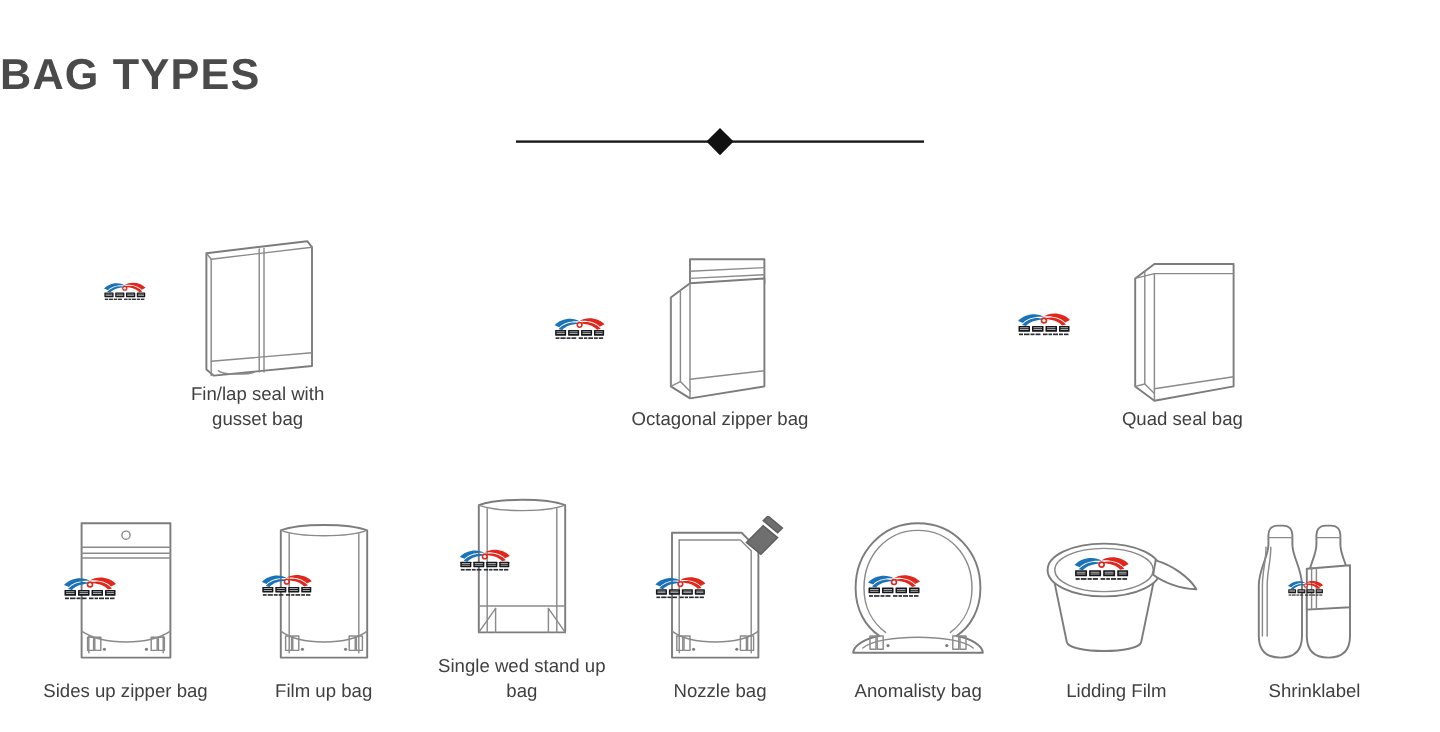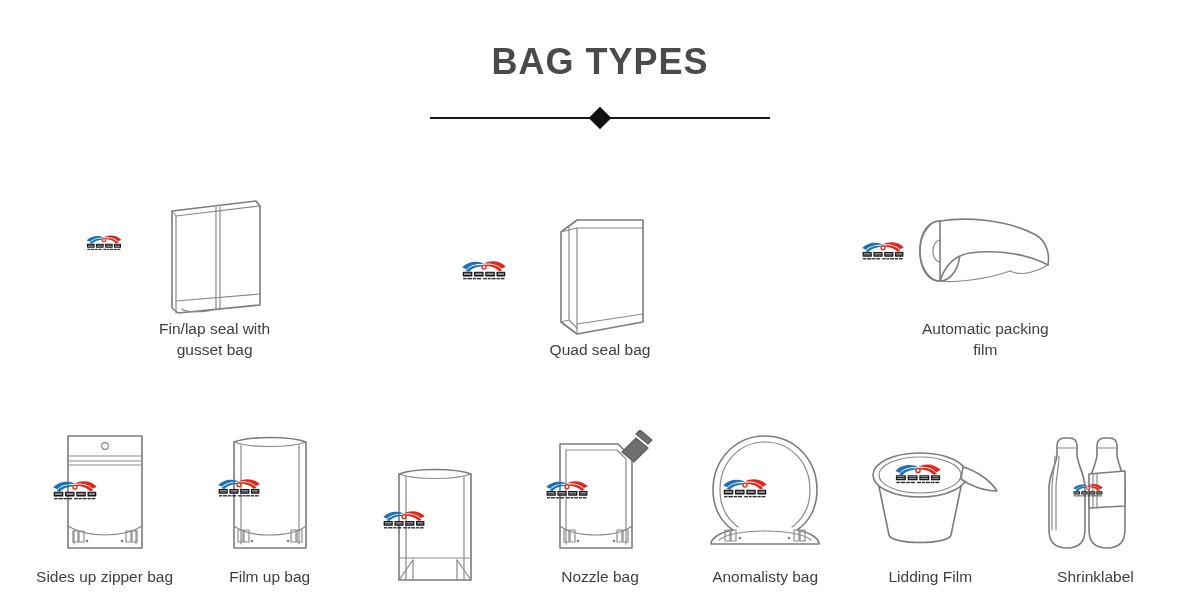--- a/index.html
+++ b/index.html
@@ -4,21 +4,21 @@
 <style>
   html,body{margin:0;padding:0;}
   body{
     width:1200px;height:610px;background:#ffffff;
     font-family:"Liberation Sans", sans-serif;
     color:#444444;overflow:hidden;
   }
   .page{position:relative;width:1200px;height:610px;}
 
   
-  .header{padding-top:44px;text-align:center;}
+  .header{padding-top:44px;text-align:left;}
   .title{
     font-size:36px;font-weight:bold;letter-spacing:1px;
     color:#4a4a4a;line-height:1;margin:0;
   }
   .divider{
     position:relative;width:340px;height:24px;margin:26px auto 0 auto;
   }
   .divider .rule{
     position:absolute;top:11px;left:0;width:340px;height:1.5px;background:#1a1a1a;
   }
@@ -126,51 +126,53 @@
           <path class="ln-thin" d="M26 120 C30 124, 52 123, 56 121"></path>
         </svg>
         <svg width="40" height="19" viewBox="0 0 120 56" style="position:absolute;top:44px;left:62px;">
             <use href="#brandlogo"></use>
           </svg>
         <div class="caption">Fin/lap seal with gusset bag</div>
       </div>
 
 
 
+      <div class="cell">
+        <svg class="art" width="110" height="130" viewBox="0 0 110 130">
+          <path class="ln fillw" d="M30 6 L92 6 L92 26 L30 30 Z"></path>
+          <path class="ln-thin" d="M30 16 L92 13"></path>
+          <path class="ln-thin" d="M30 22 L92 19"></path>
+          <path class="ln fillw" d="M14 38 L30 26 L92 22 L92 112 L30 122 L14 112 Z"></path>
+          <path class="ln-thin" d="M30 26 L30 122"></path>
+          <path class="ln-thin" d="M14 38 L14 112"></path>
+          <path class="ln-thin" d="M22 32 L22 108 L30 116"></path>
+          <path class="ln-thin" d="M14 112 L22 108"></path>
+          <path class="ln-thin" d="M30 106 L92 99"></path>
+        </svg>
+        <svg width="48" height="23" viewBox="0 0 120 56" style="position:absolute;top:52px;left:52px;">
+            <use href="#brandlogo"></use>
+          </svg>
+        <div class="caption">Octagonal zipper bag</div>
+      </div>
 
       <div class="cell">
         <svg class="art" width="114" height="130" viewBox="0 0 114 130">
           <path class="ln fillw" d="M18 22 L34 10 L100 10 L100 112 L34 124 L18 112 Z"></path>
           <path class="ln-thin" d="M18 22 L34 18 L100 18"></path>
           <path class="ln-thin" d="M34 18 L34 124"></path>
           <path class="ln-thin" d="M26 16 L26 110 L34 118"></path>
           <path class="ln-thin" d="M18 112 L26 110"></path>
           <path class="ln-thin" d="M34 114 L100 104"></path>
         </svg>
         <svg width="50" height="24" viewBox="0 0 120 56" style="position:absolute;top:48px;left:52px;">
             <use href="#brandlogo"></use>
           </svg>
         <div class="caption">Quad seal bag</div>
       </div>
 
-      <div class="cell">
-        <svg class="art" width="150" height="124" viewBox="0 0 150 124">
-          <path class="ln fillw" d="M30 26 C18 26, 10 38, 10 56 C10 74, 18 86, 30 86 L34 86 L34 26 Z"></path>
-          <ellipse class="ln fillw" cx="30" cy="56" rx="20" ry="30"></ellipse>
-          <ellipse class="ln-thin fillw" cx="30" cy="56" rx="7" ry="11"></ellipse>
-          <path class="ln fillw" d="M30 26 C56 22, 96 24, 126 40 C136 46, 140 58, 138 70
-                                    C120 60, 90 54, 60 58 C46 60, 36 68, 30 86 Z"></path>
-          <path class="ln-thin" d="M30 86 C46 88, 78 84, 100 76"></path>
-          <path class="ln-thin" d="M138 70 C128 76, 112 82, 100 76"></path>
-        </svg>
-        <svg width="48" height="23" viewBox="0 0 120 56" style="position:absolute;top:44px;left:66px;">
-            <use href="#brandlogo"></use>
-          </svg>
-        <div class="caption">Automatic packing film</div>
-      </div>
     </div>
 
     <div class="row r2">
 
       <div class="cell">
         <svg class="art" width="106" height="125" viewBox="0 0 106 125">
           <path class="ln fillw" d="M16 6 L90 6 L90 118 L16 118 Z"></path>
           <path class="ln-thin" d="M16 26 L90 26"></path>
           <path class="ln-thin" d="M16 31 L90 31"></path>
           <path class="ln-thin" d="M16 35 L90 35"></path>
@@ -223,20 +225,21 @@
           <path class="ln-thin" d="M81 15 L81 118"></path>
           <path class="ln-thin" d="M16 96 L88 96"></path>
           <path class="ln-thin" d="M16 118 L30 98"></path>
           <path class="ln-thin" d="M88 118 L74 98"></path>
           <path class="ln-thin" d="M30 98 L30 118"></path>
           <path class="ln-thin" d="M74 98 L74 118"></path>
         </svg>
         <svg width="48" height="23" viewBox="0 0 120 56" style="position:absolute;top:46px;left:28px;">
             <use href="#brandlogo"></use>
           </svg>
+        <div class="caption">Single wed stand up bag</div>
       </div>
 
       <div class="cell">
         <svg class="art" width="112" height="125" viewBox="0 0 112 125">
           <path class="ln fillw" d="M16 14 L74 14 L88 28 L88 118 L16 118 Z"></path>
           <path class="ln-thin" d="M22 20 L73 20 L82 29 L82 114"></path>
           <path class="ln-thin" d="M22 20 L22 114"></path>
           <g>
             <path class="fillg" d="M78 22 L92 8 L104 18 L90 32 Z"></path>
             <path class="fillg" d="M92 4 L104 14 L108 10 L96 0 Z"></path>

